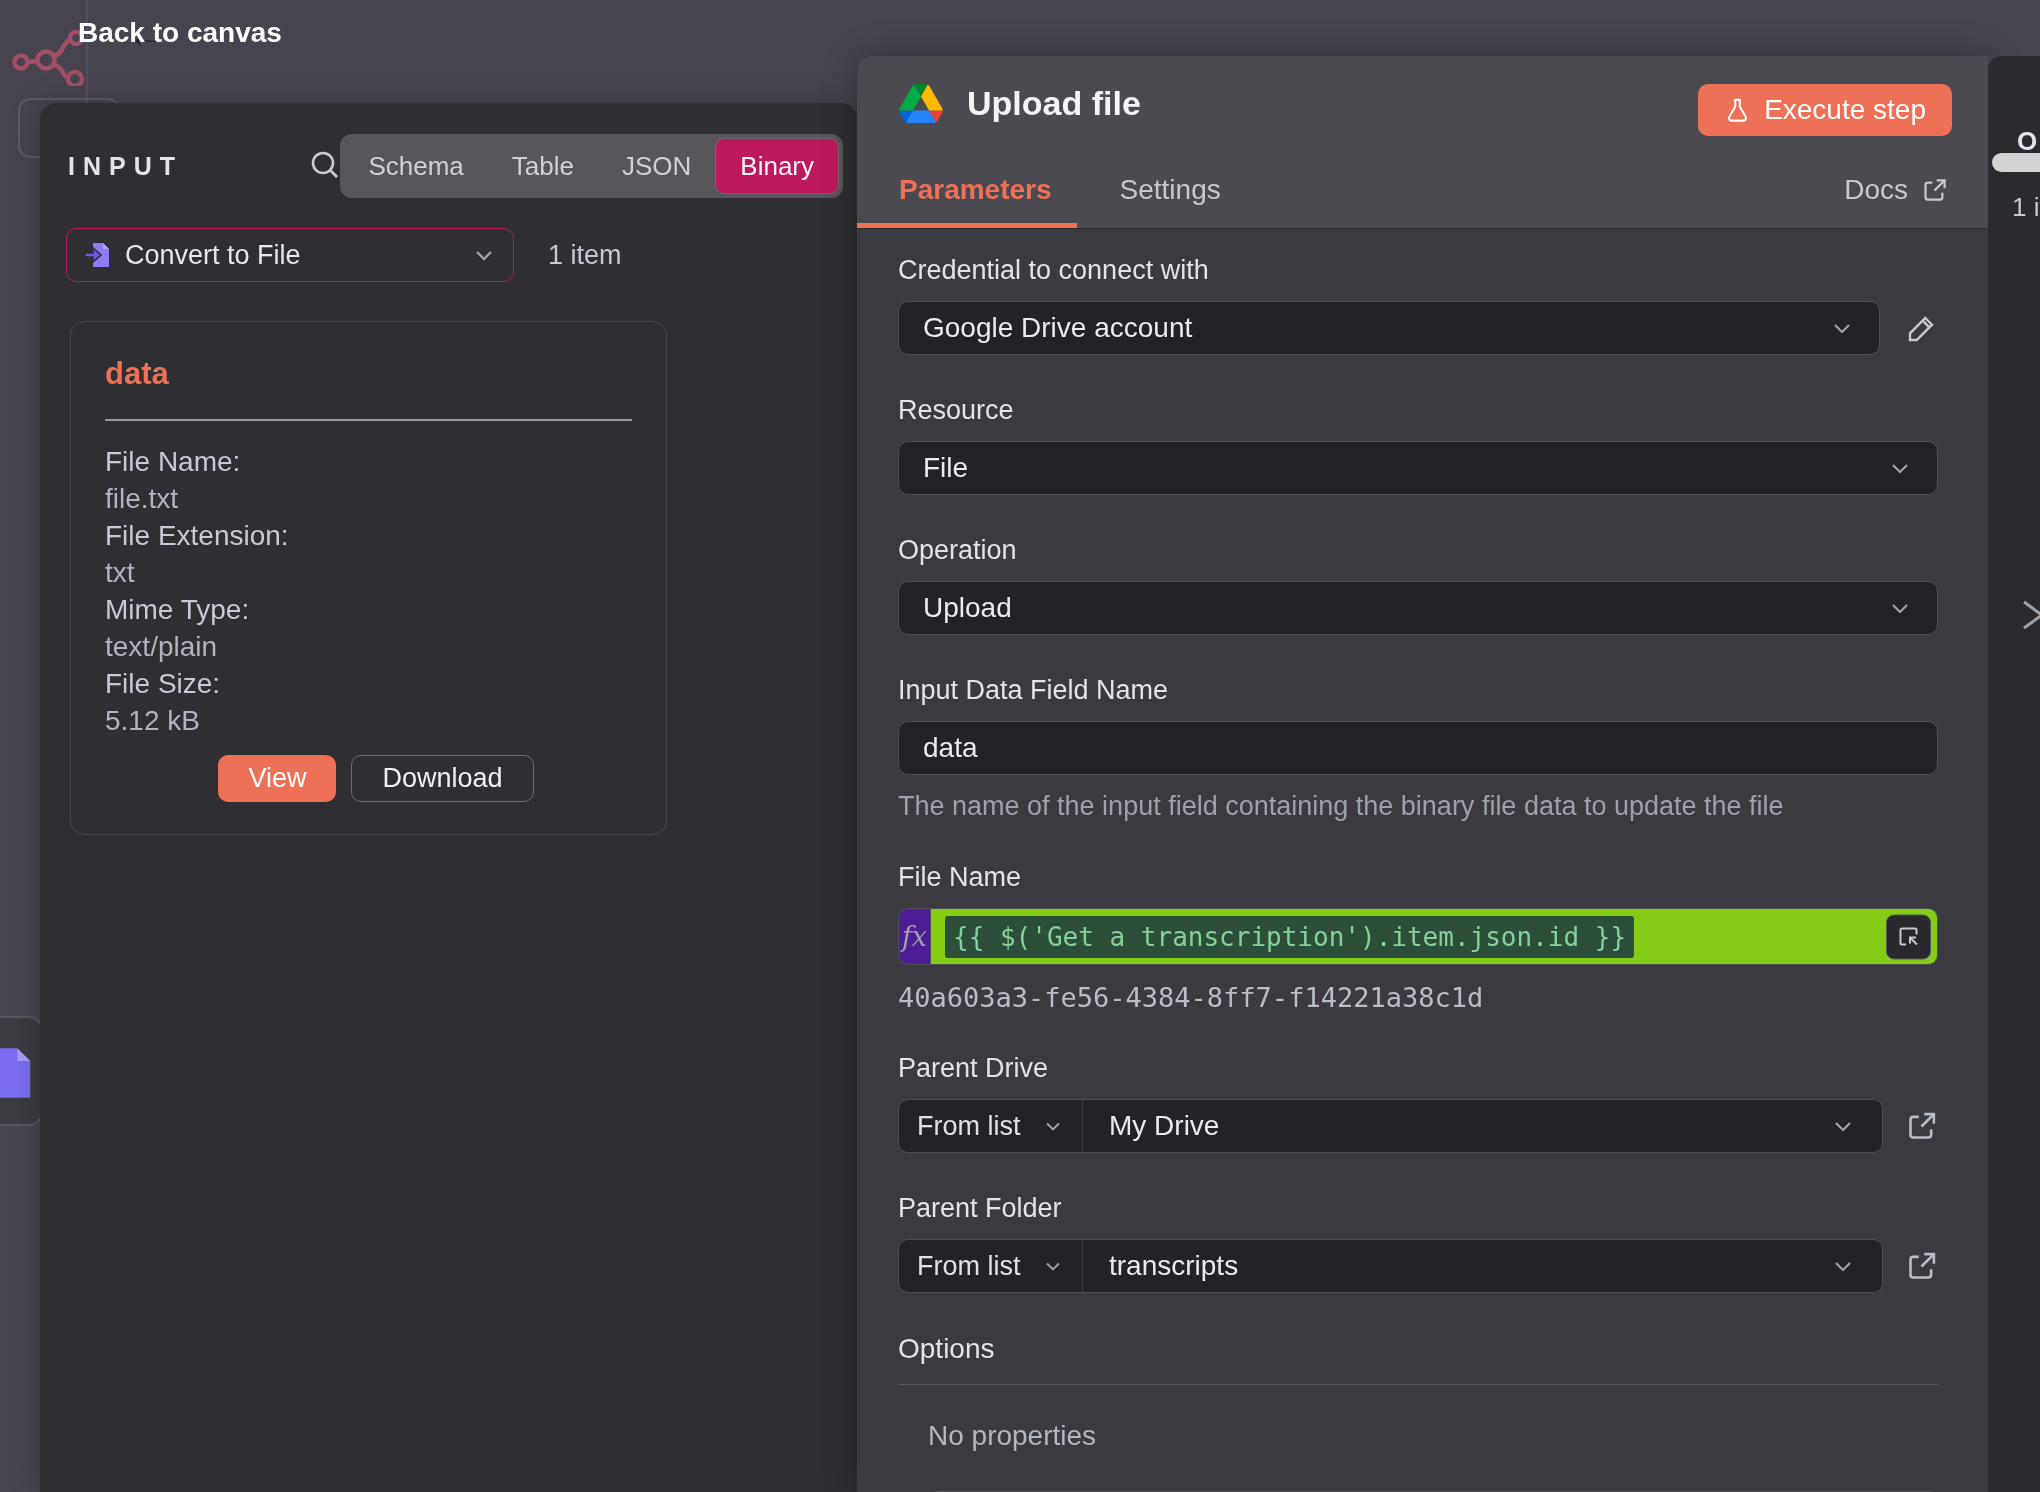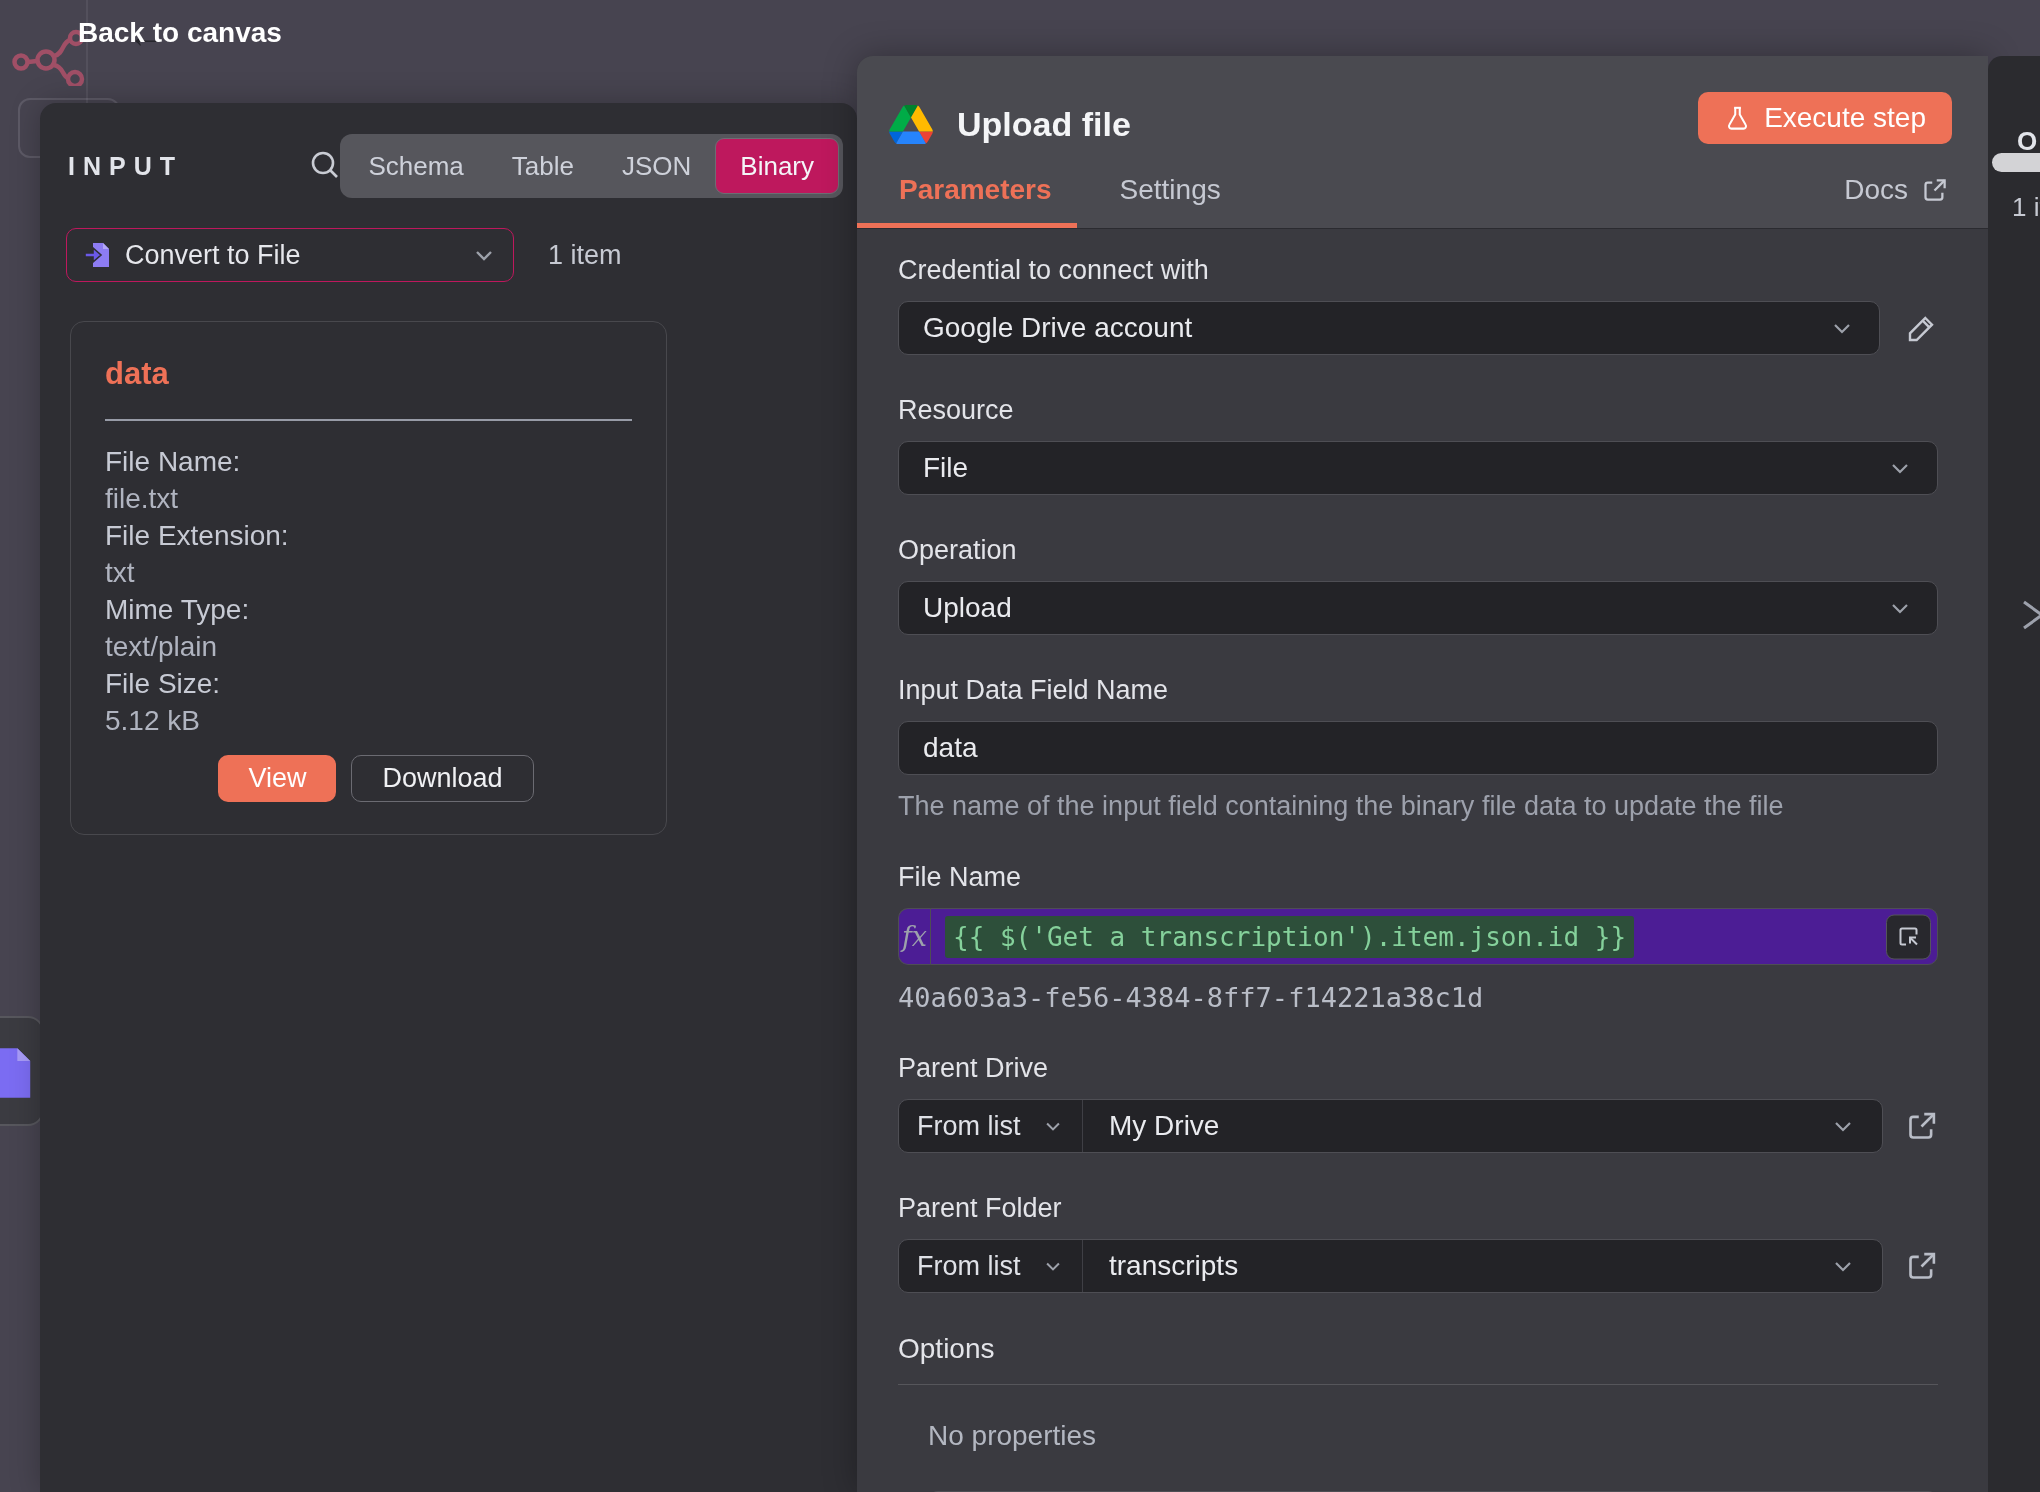--- a/index.html
+++ b/index.html
@@ -36,41 +36,41 @@
   .card-fields { margin-top:22px; font-size:28px; line-height:37px; }
   .f-label { color:#c7cad4; }
   .f-value { color:#b0b4c0; }
   .card-buttons { position:absolute; left:15px; right:0; bottom:32px; display:flex; justify-content:center; gap:15px; }
   .btn-view { background:#ee7157; color:#ffffff; font-size:27px; height:47px; line-height:47px; padding:0 30px; border-radius:10px; }
   .btn-download { border:1px solid #6b6b72; color:#f0f1f4; font-size:27px; height:47px; line-height:45px; padding:0 30px; border-radius:10px; }
 
   
   .node-panel { position:absolute; left:857px; top:56px; width:1131px; height:1436px; background:#3a3a40; border-radius:16px 0 0 0; box-shadow:0 0 34px rgba(0,0,0,.3); }
   .node-header { position:absolute; top:0; left:0; right:0; height:173px; background:#4a4a50; border-radius:16px 0 0 0; border-bottom:1px solid #2b2b30; }
-  .header-row { position:absolute; left:32px; right:36px; top:28px; height:60px; display:flex; align-items:flex-end; }
+  .header-row { position:absolute; left:42px; right:36px; top:28px; height:60px; display:flex; align-items:flex-start; }
   .node-title { margin-left:24px; font-size:34px; font-weight:700; color:#f4f5f7; }
   .execute-btn { margin-left:auto; background:#ee7157; height:52px; border-radius:10px; display:flex; align-items:center; gap:13px; padding:0 26px; color:#ffffff; font-size:28px; }
   .tabs-row { position:absolute; left:42px; right:40px; bottom:0; height:76px; display:flex; align-items:center; }
   .tab-parameters { color:#ee7157; font-weight:600; font-size:28px; }
   .tab-settings { margin-left:68px; color:#c6c9d2; font-size:28px; }
   .docs { margin-left:auto; color:#c6c9d2; font-size:28px; display:flex; gap:13px; align-items:center; }
   .param-underline { position:absolute; left:0; bottom:0; width:220px; height:5px; background:#ee7157; }
 
   .node-body { position:absolute; top:174px; left:0; right:0; bottom:0; padding:25px 50px 0 41px; overflow:hidden; }
   .fld { margin-bottom:40px; }
   .fld-label { font-size:27px; color:#e3e4e9; margin-bottom:15px; }
   .select { height:54px; background:#232327; border:1px solid #4e4e54; border-radius:10px; display:flex; align-items:center; padding:0 24px; font-size:28px; color:#eaebef; }
   .select .chev { margin-left:auto; }
   .cred-row { display:flex; align-items:center; gap:26px; }
   .cred-row .select { flex:1; }
   .fld-help { margin-top:16px; font-size:27px; color:#9da1ac; }
 
   .expr-row { display:flex; height:57px; }
   .fx-badge { width:32px; background:#4c1d95; border:1px solid #4e4e54; border-right:none; border-radius:10px 0 0 10px; color:#9da1ac; font-style:italic; font-size:27px; display:flex; align-items:center; justify-content:center; font-family:"DejaVu Serif", serif; }
-  .expr-field { flex:1; background:#4c1d95; border:1px solid #4e4e54; border-radius:0 10px 10px 0; display:flex; align-items:center; padding:0 64px 0 14px; position:relative; }
+  .expr-field { flex:1; background:#84cc16; border:1px solid #4e4e54; border-radius:0 10px 10px 0; display:flex; align-items:center; padding:0 64px 0 14px; position:relative; }
   .expr-text { font-family:"DejaVu Sans Mono", monospace; font-size:26px; color:#85d19b; background:#2d4f3a; padding:6px 8px; border-radius:3px; white-space:pre; }
   .expr-expand { position:absolute; right:6px; top:50%; transform:translateY(-50%); width:45px; height:45px; background:#28282d; border:1px solid #55555b; border-radius:8px; display:flex; align-items:center; justify-content:center; }
   .expr-result { margin-top:17px; font-family:"DejaVu Sans Mono", monospace; font-size:27px; color:#b9bdc7; }
 
   .rl-row { display:flex; align-items:center; }
   .rl { flex:1; display:flex; height:54px; border:1px solid #4e4e54; border-radius:10px; background:#232327; overflow:hidden; }
   .rl-mode { width:184px; display:flex; align-items:center; padding:0 18px; font-size:27px; color:#dfe1e7; border-right:1px solid #3f3f45; }
   .rl-mode .chev { margin-left:auto; }
   .rl-value { flex:1; display:flex; align-items:center; padding:0 26px; font-size:28px; color:#eaebef; }
   .rl-value .chev { margin-left:auto; }

